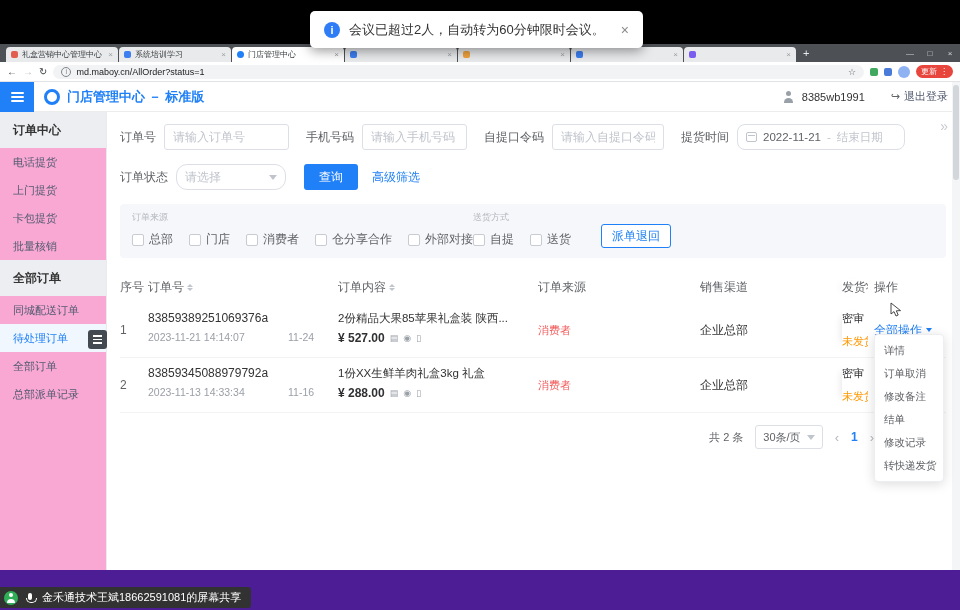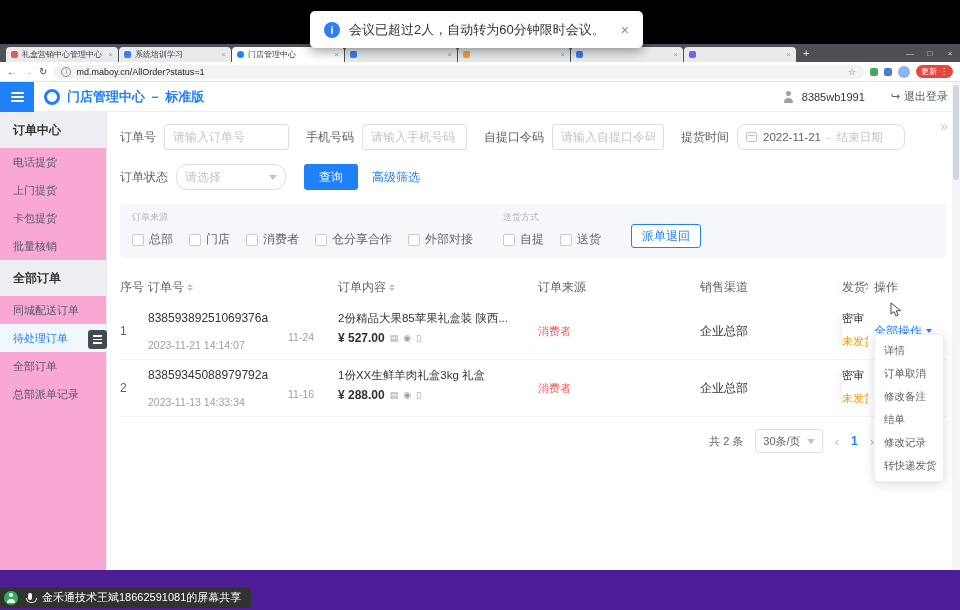--- a/index.html
+++ b/index.html
@@ -102,41 +102,41 @@
   .btn-primary { height:26px; background:#2080f7; color:#fff; border:none; border-radius:3px; font-size:12px;
                  padding:0 15px; margin-left:18px; cursor:pointer; font-family:inherit; }
   .adv-link { color:#2080f7; font-size:12px; margin-left:14px; cursor:pointer; }
 
   .source-panel { margin-top:14px; background:#f6f7fa; border-radius:4px; padding:7px 12px 10px; display:flex; align-items:flex-end; }
   .grp { display:flex; flex-direction:column; gap:7px; }
   .grp-label { font-size:9px; color:#b4b8bf; }
   .cbs { display:flex; gap:16px; }
   .cb { display:flex; align-items:center; gap:5px; font-size:12px; color:#606266; cursor:pointer; }
   .cb .box { width:12px; height:12px; border:1px solid #c8cbd2; border-radius:2px; background:#fff; flex:none; }
-  .grpB { margin-left:30px; }
+  .grpB { }
   .btn-outline { margin-left:30px; height:24px; border:1px solid #2080f7; color:#2080f7; background:#fff;
                  border-radius:3px; font-size:12px; padding:0 10px; cursor:pointer; font-family:inherit; }
 
   
   .table { margin-top:13px; }
   .tr { display:flex; }
   .th-row { height:32px; align-items:center; color:#606266; font-size:12px; }
   .c-seq { width:28px; } .c-no { width:140px; } .c-pick { width:50px; } .c-cont { width:200px; }
   .c-src { width:162px; } .c-chan { width:142px; }
   .c-ship { width:26px; overflow:hidden; box-shadow:-6px 0 8px -6px rgba(0,0,0,.12); }
   .c-act { width:70px; padding-left:6px; }
   .hcell { display:flex; align-items:center; white-space:nowrap; overflow:hidden; }
   .sorts { display:inline-flex; flex-direction:column; margin-left:3px; gap:1px; cursor:pointer; }
   .sorts i { width:0; height:0; border-left:3px solid transparent; border-right:3px solid transparent; display:block; }
   .sorts .up { border-bottom:3.5px solid #c0c4cc; }
   .sorts .dn { border-top:3.5px solid #c0c4cc; }
   .td-row { border-bottom:1px solid #f2f3f5; padding:8px 0; }
   .td-row .c-seq { font-size:12px; color:#606266; display:flex; align-items:center; }
   .no { font-size:12px; color:#333; white-space:nowrap; }
-  .tm { font-size:10.5px; color:#9a9ea6; margin-top:14px; white-space:nowrap; }
+  .tm { font-size:10.5px; color:#9a9ea6; margin-top:6px; white-space:nowrap; }
   .pick { font-size:10.5px; color:#9a9ea6; padding-top:20px; }
   .l1 { font-size:11.5px; color:#333; white-space:nowrap; overflow:hidden; text-overflow:ellipsis; max-width:195px; }
   .l2 { margin-top:5px; display:flex; align-items:center; gap:5px; }
   .price { font-size:12px; font-weight:bold; color:#303133; white-space:nowrap; }
   .mini-ic { font-size:9px; color:#9aa0a8; }
   .td-row .c-src { display:flex; align-items:center; font-size:11px; color:#f25c5c; }
   .td-row .c-chan { display:flex; align-items:center; font-size:12px; color:#303133; }
   .ship1 { font-size:11px; color:#303133; white-space:nowrap; }
   .ship2 { font-size:11px; color:#ff9800; margin-top:8px; white-space:nowrap; }
   .td-row .c-act { display:flex; align-items:center; gap:4px; color:#2080f7; font-size:12px; cursor:pointer; white-space:nowrap; }

